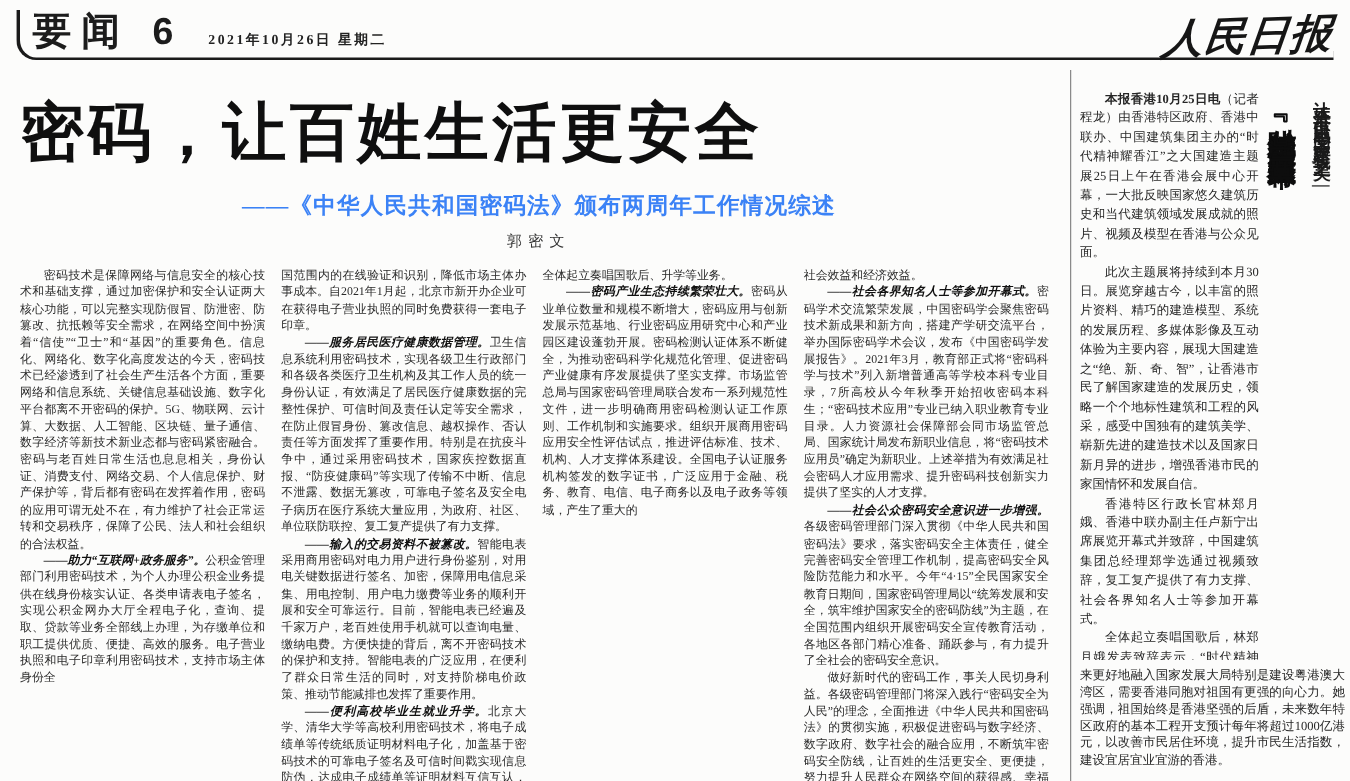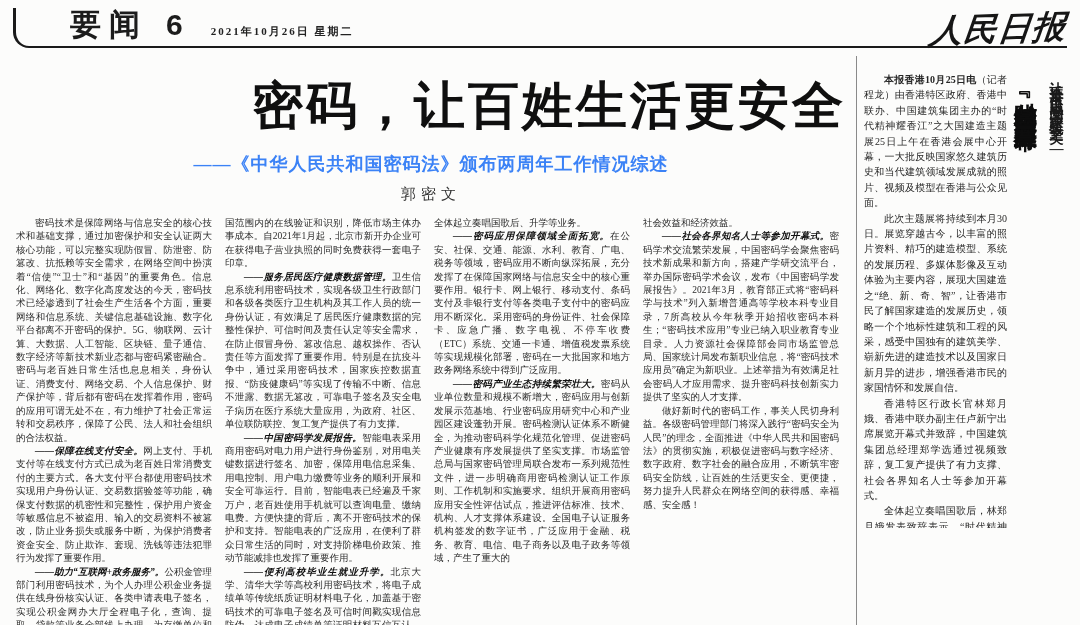--- a/index.html
+++ b/index.html
@@ -11,43 +11,43 @@
     font-family:"Liberation Serif","DejaVu Serif",serif;
     overflow:hidden;
   }
   
   .header-rule {
     position:absolute; left:13px; top:8px; width:1054px; height:40px;
     border-left:3px solid #1a1a1a;
     border-bottom:2.5px solid #1a1a1a;
     border-bottom-left-radius:16px;
   }
-  .header-bar { position:absolute; left:26px; top:4px; display:flex; align-items:baseline;margin-left:44px; }
+  .header-bar { position:absolute; left:26px; top:4px; display:flex; align-items:baseline; }
   .section-title { font-size:31px; font-weight:bold; letter-spacing:8px; }
   .page-num { font-size:30px; font-weight:bold; margin-left:18px; font-family:"Liberation Sans",sans-serif; }
   .pub-date { font-size:11px; font-weight:bold; margin-left:28px; letter-spacing:2px; color:#222; }
   .masthead {
     position:absolute; right:14px; top:7px;
     font-size:33px; font-weight:bold; font-style:italic;
     letter-spacing:1px; color:#161616;
     transform:skewX(-8deg) rotate(-2deg);
     font-family:"DejaVu Serif",serif;
   }
   
   .main-article { position:absolute; left:16px; top:56px; width:830px; height:566px; }
   .headline {
-    text-align:right; font-size:51px; font-weight:900;
+    text-align:left; font-size:51px; font-weight:900;
     font-family:"Liberation Sans","DejaVu Sans",sans-serif;
     letter-spacing:3px; margin-top:16px; color:#0f0f0f;
   }
   .subtitle {
     text-align:center; font-size:18px; font-weight:bold;
     letter-spacing:1px; margin-top:11px; color:#3b82f6;
   }
-  .author { text-align:center; font-size:15px; margin-top:9px; letter-spacing:5px; color:#333; }
+  .author { text-align:center; font-size:12px; margin-top:9px; letter-spacing:5px; color:#333; }
   .body-cols { display:flex; gap:13px; margin-top:13px; height:416px; overflow:hidden; }
   .body-col {
     width:196px; flex:0 0 196px;
     font-size:9.5px; line-height:13.4px;
     text-align:justify; color:#2a2a2a;
   }
   .body-col p.indent { text-indent:2em; }
   .body-col p.cont { text-indent:0; }
   .sec-head { font-weight:bold; font-style:italic; color:#111; }
   
@@ -91,46 +91,46 @@
 </div>
 <div class="masthead">人民日报</div>
 
 <div class="main-article">
   <div class="headline">密码，让百姓生活更安全</div>
   <div class="subtitle">——《中华人民共和国密码法》颁布两周年工作情况综述</div>
   <div class="author">郭密文</div>
   <div class="body-cols">
       <div class="body-col">
         <p class="indent">密码技术是保障网络与信息安全的核心技术和基础支撑，通过加密保护和安全认证两大核心功能，可以完整实现防假冒、防泄密、防篡改、抗抵赖等安全需求，在网络空间中扮演着“信使”“卫士”和“基因”的重要角色。信息化、网络化、数字化高度发达的今天，密码技术已经渗透到了社会生产生活各个方面，重要网络和信息系统、关键信息基础设施、数字化平台都离不开密码的保护。5G、物联网、云计算、大数据、人工智能、区块链、量子通信、数字经济等新技术新业态都与密码紧密融合。密码与老百姓日常生活也息息相关，身份认证、消费支付、网络交易、个人信息保护、财产保护等，背后都有密码在发挥着作用，密码的应用可谓无处不在，有力维护了社会正常运转和交易秩序，保障了公民、法人和社会组织的合法权益。</p>
-        <p class="indent"><b class="sec-head">——保障在线支付安全。</b>网上支付、手机支付等在线支付方式已成为老百姓日常消费支付的主要方式。各大支付平台都使用密码技术实现用户身份认证、交易数据验签等功能，确保支付数据的机密性和完整性，保护用户资金等敏感信息不被盗用、输入的交易资料不被篡改，防止业务损失或服务中断，为保护消费者资金安全、防止欺诈、套现、洗钱等违法犯罪行为发挥了重要作用。</p>
         <p class="indent"><b class="sec-head">——助力“互联网+政务服务”。</b>公积金管理部门利用密码技术，为个人办理公积金业务提供在线身份核实认证、各类申请表电子签名，实现公积金网办大厅全程电子化，查询、提取、贷款等业务全部线上办理，为存缴单位和职工提供优质、便捷、高效的服务。电子营业执照和电子印章利用密码技术，支持市场主体身份全</p>
       </div>
       <div class="body-col">
         <p class="cont">国范围内的在线验证和识别，降低市场主体办事成本。自2021年1月起，北京市新开办企业可在获得电子营业执照的同时免费获得一套电子印章。</p>
         <p class="indent"><b class="sec-head">——服务居民医疗健康数据管理。</b>卫生信息系统利用密码技术，实现各级卫生行政部门和各级各类医疗卫生机构及其工作人员的统一身份认证，有效满足了居民医疗健康数据的完整性保护、可信时间及责任认定等安全需求，在防止假冒身份、篡改信息、越权操作、否认责任等方面发挥了重要作用。特别是在抗疫斗争中，通过采用密码技术，国家疾控数据直报、“防疫健康码”等实现了传输不中断、信息不泄露、数据无篡改，可靠电子签名及安全电子病历在医疗系统大量应用，为政府、社区、单位联防联控、复工复产提供了有力支撑。</p>
-        <p class="indent"><b class="sec-head">——中国密码学发展报告。</b>智能电表采用商用密码对电力用户进行身份鉴别，对用电关键数据进行签名、加密，保障用电信息采集、用电控制、用户电力缴费等业务的顺利开展和安全可靠运行。目前，智能电表已经遍及千家万户，老百姓使用手机就可以查询电量、缴纳电费。方便快捷的背后，离不开密码技术的保护和支持。智能电表的广泛应用，在便利了群众日常生活的同时，对支持阶梯电价政策、推动节能减排也发挥了重要作用。</p>
+        <p class="indent"><b class="sec-head">——输入的交易资料不被篡改。</b>智能电表采用商用密码对电力用户进行身份鉴别，对用电关键数据进行签名、加密，保障用电信息采集、用电控制、用户电力缴费等业务的顺利开展和安全可靠运行。目前，智能电表已经遍及千家万户，老百姓使用手机就可以查询电量、缴纳电费。方便快捷的背后，离不开密码技术的保护和支持。智能电表的广泛应用，在便利了群众日常生活的同时，对支持阶梯电价政策、推动节能减排也发挥了重要作用。</p>
         <p class="indent"><b class="sec-head">——便利高校毕业生就业升学。</b>北京大学、清华大学等高校利用密码技术，将电子成绩单等传统纸质证明材料电子化，加盖基于密码技术的可靠电子签名及可信时间戳实现信息防伪，达成电子成绩单等证明材料互信互认，验证时间从之前的三周缩短至“秒级”，极大便利了</p>
       </div>
       <div class="body-col">
         <p class="cont">全体起立奏唱国歌后、升学等业务。</p>
-        <p class="indent"><b class="sec-head">——密码应用保障领域全面拓宽。</b>在公安、社保、交通、能源、水利、教育、广电、税务等领域，密码应用不断向纵深拓展，充分发挥了在保障国家网络与信息安全中的核心重要作用。银行卡、网上银行、移动支付、条码支付及非银行支付等各类电子支付中的密码应用不断深化。采用密码的身份证件、社会保障卡、应急广播、数字电视、不停车收费（ETC）系统、交通一卡通、增值税发票系统等实现规模化部署，密码在一大批国家和地方政务网络系统中得到广泛应用。</p>
         <p class="indent"><b class="sec-head">——密码产业生态持续繁荣壮大。</b>密码从业单位数量和规模不断增大，密码应用与创新发展示范基地、行业密码应用研究中心和产业园区建设蓬勃开展。密码检测认证体系不断健全，为推动密码科学化规范化管理、促进密码产业健康有序发展提供了坚实支撑。市场监管总局与国家密码管理局联合发布一系列规范性文件，进一步明确商用密码检测认证工作原则、工作机制和实施要求。组织开展商用密码应用安全性评估试点，推进评估标准、技术、机构、人才支撑体系建设。全国电子认证服务机构签发的数字证书，广泛应用于金融、税务、教育、电信、电子商务以及电子政务等领域，产生了重大的</p>
       </div>
       <div class="body-col">
         <p class="cont">社会效益和经济效益。</p>
         <p class="indent"><b class="sec-head">——社会各界知名人士等参加开幕式。</b>密码学术交流繁荣发展，中国密码学会聚焦密码技术新成果和新方向，搭建产学研交流平台，举办国际密码学术会议，发布《中国密码学发展报告》。2021年3月，教育部正式将“密码科学与技术”列入新增普通高等学校本科专业目录，7所高校从今年秋季开始招收密码本科生；“密码技术应用”专业已纳入职业教育专业目录。人力资源社会保障部会同市场监管总局、国家统计局发布新职业信息，将“密码技术应用员”确定为新职业。上述举措为有效满足社会密码人才应用需求、提升密码科技创新实力提供了坚实的人才支撑。</p>
+        <p class="indent"><b class="sec-head">——社会公众密码安全意识进一步增强。</b>各级密码管理部门深入贯彻《中华人民共和国密码法》要求，落实密码安全主体责任，健全完善密码安全管理工作机制，提高密码安全风险防范能力和水平。今年“4·15”全民国家安全教育日期间，国家密码管理局以“统筹发展和安全，筑牢维护国家安全的密码防线”为主题，在全国范围内组织开展密码安全宣传教育活动，各地区各部门精心准备、踊跃参与，有力提升了全社会的密码安全意识。</p>
         <p class="indent">做好新时代的密码工作，事关人民切身利益。各级密码管理部门将深入践行“密码安全为人民”的理念，全面推进《中华人民共和国密码法》的贯彻实施，积极促进密码与数字经济、数字政府、数字社会的融合应用，不断筑牢密码安全防线，让百姓的生活更安全、更便捷，努力提升人民群众在网络空间的获得感、幸福感、安全感！</p>
       </div>
     </div>
 </div>
 
 <div class="side-article">
   <div class="side-top">
     <div class="side-body">
         <p><b class="side-dateline">本报香港10月25日电</b>（记者程龙）由香港特区政府、香港中联办、中国建筑集团主办的“时代精神耀香江”之大国建造主题展25日上午在香港会展中心开幕，一大批反映国家悠久建筑历史和当代建筑领域发展成就的照片、视频及模型在香港与公众见面。</p>
         <p>此次主题展将持续到本月30日。展览穿越古今，以丰富的照片资料、精巧的建造模型、系统的发展历程、多媒体影像及互动体验为主要内容，展现大国建造之“绝、新、奇、智”，让香港市民了解国家建造的发展历史，领略一个个地标性建筑和工程的风采，感受中国独有的建筑美学、崭新先进的建造技术以及国家日新月异的进步，增强香港市民的家国情怀和发展自信。</p>
         <p>香港特区行政长官林郑月娥、香港中联办副主任卢新宁出席展览开幕式并致辞，中国建筑集团总经理郑学选通过视频致辞，复工复产提供了有力支撑、社会各界知名人士等参加开幕式。</p>
         <p>全体起立奏唱国歌后，林郑月娥发表致辞表示，“时代精神耀香江”系列活动在香港广受市民欢迎，有幸参与的人士皆惊叹我国科技发展一日千里，也对身为中国人有了更强的归属感和自豪感。她指出，香港迎来了新局面、新起点，未</p>
       </div>
     <div class="side-title">『时代精神耀香江』之大国建造主题展开幕</div>
     <div class="side-kicker">让香港市民感受国家建筑之美——</div>
   </div>
+  <div class="side-footer">来更好地融入国家发展大局特别是建设粤港澳大湾区，需要香港同胞对祖国有更强的向心力。她强调，祖国始终是香港坚强的后盾，未来数年特区政府的基本工程开支预计每年将超过1000亿港元，以改善市民居住环境，提升市民生活指数，建设宜居宜业宜游的香港。</div>
 </div>
 
 </body></html>

